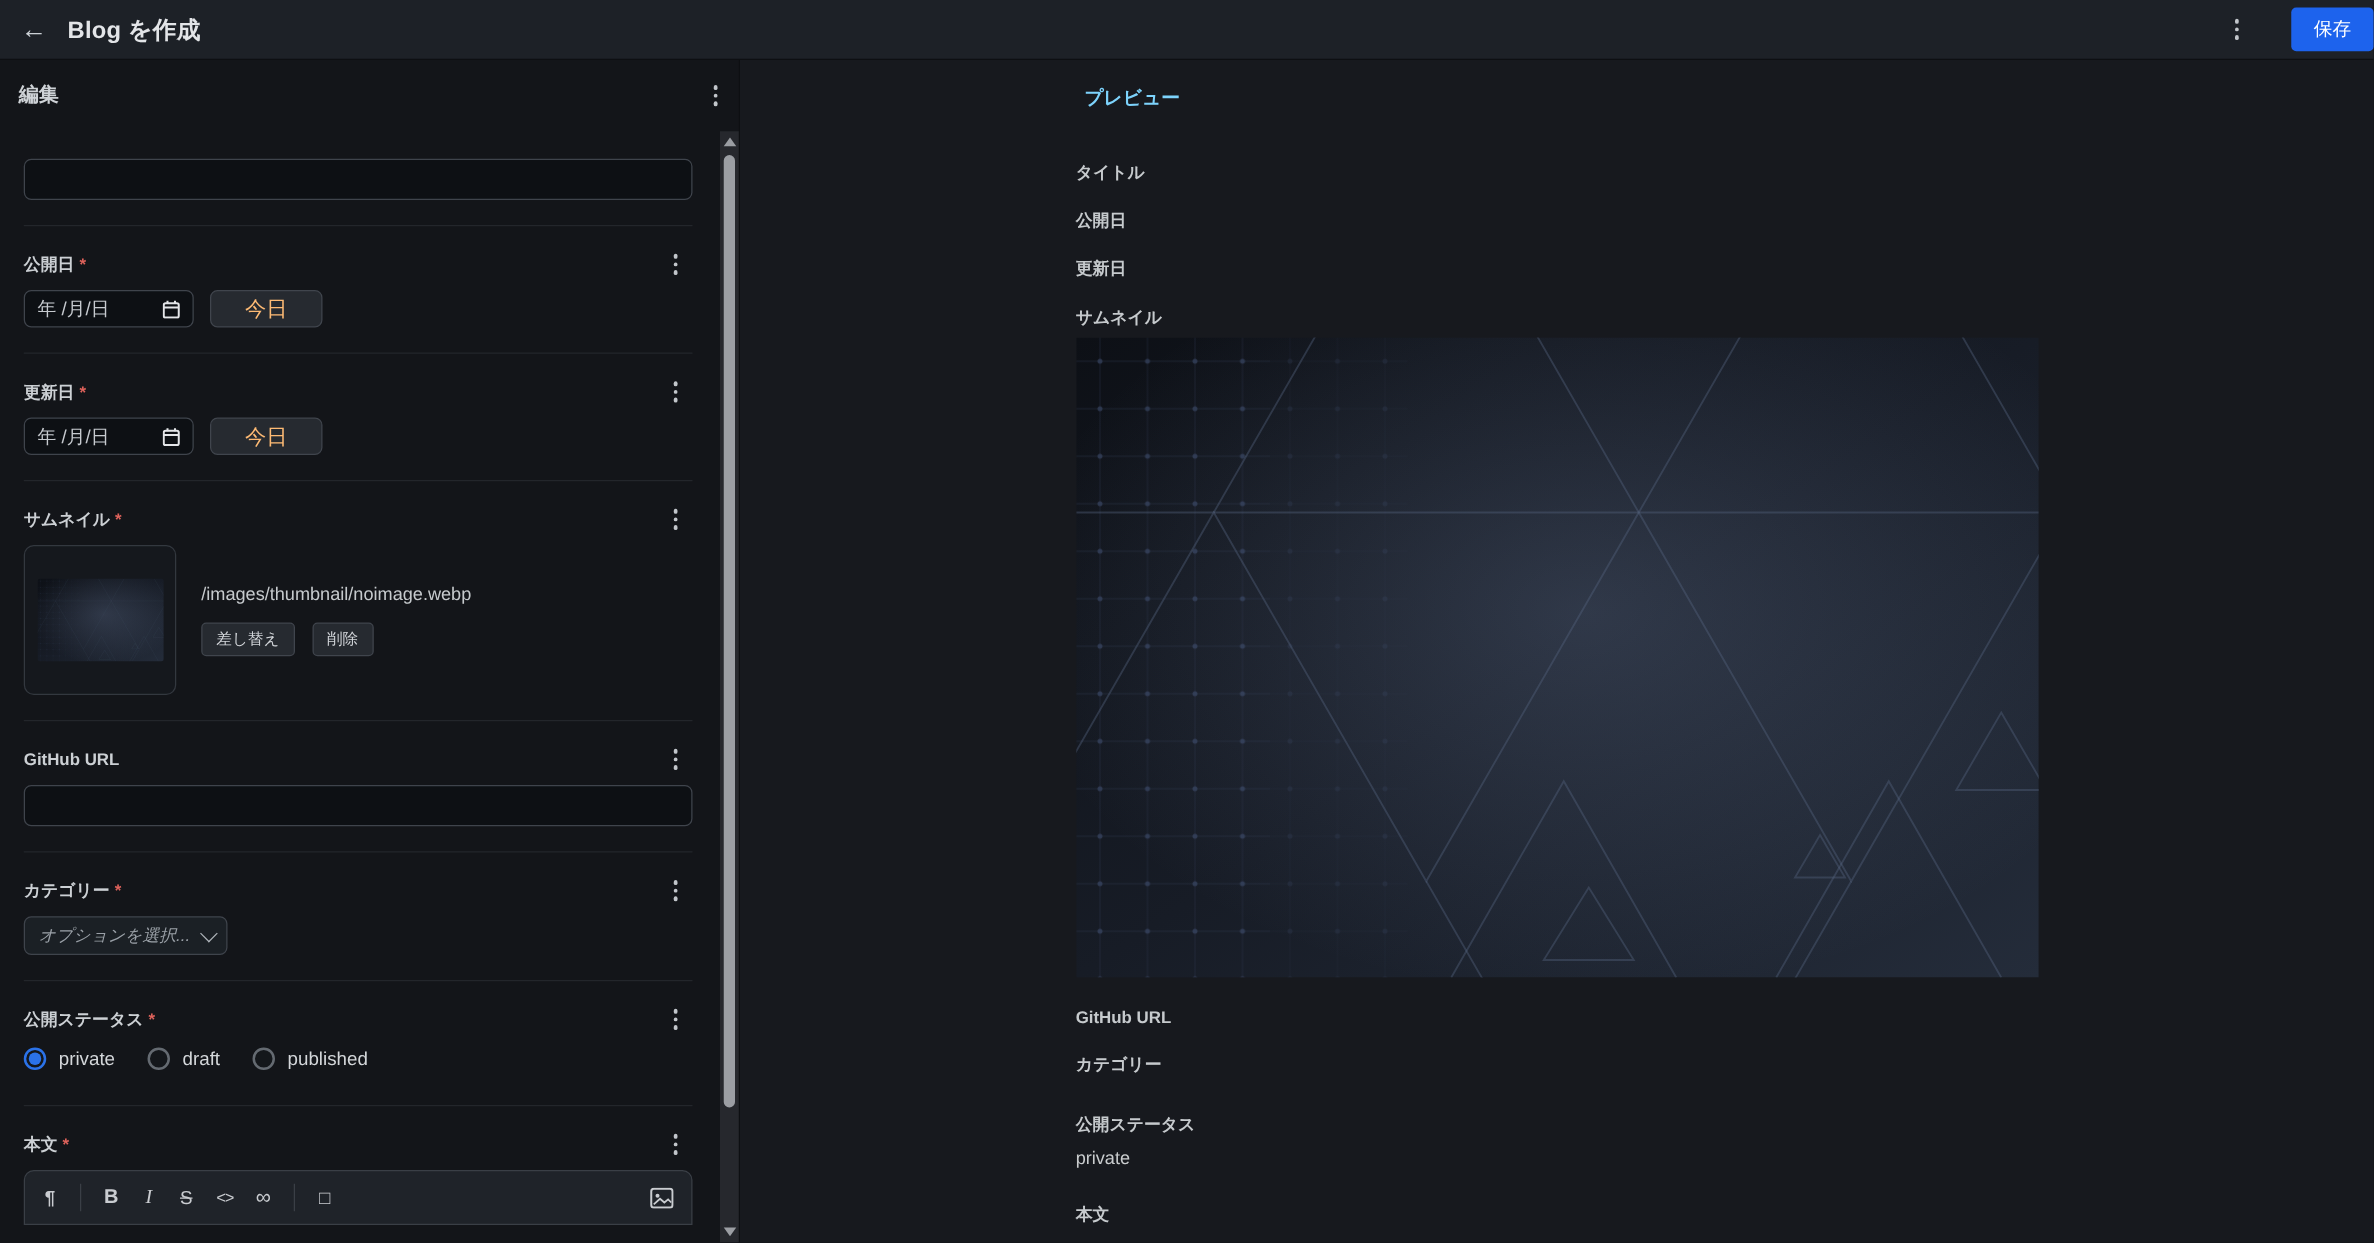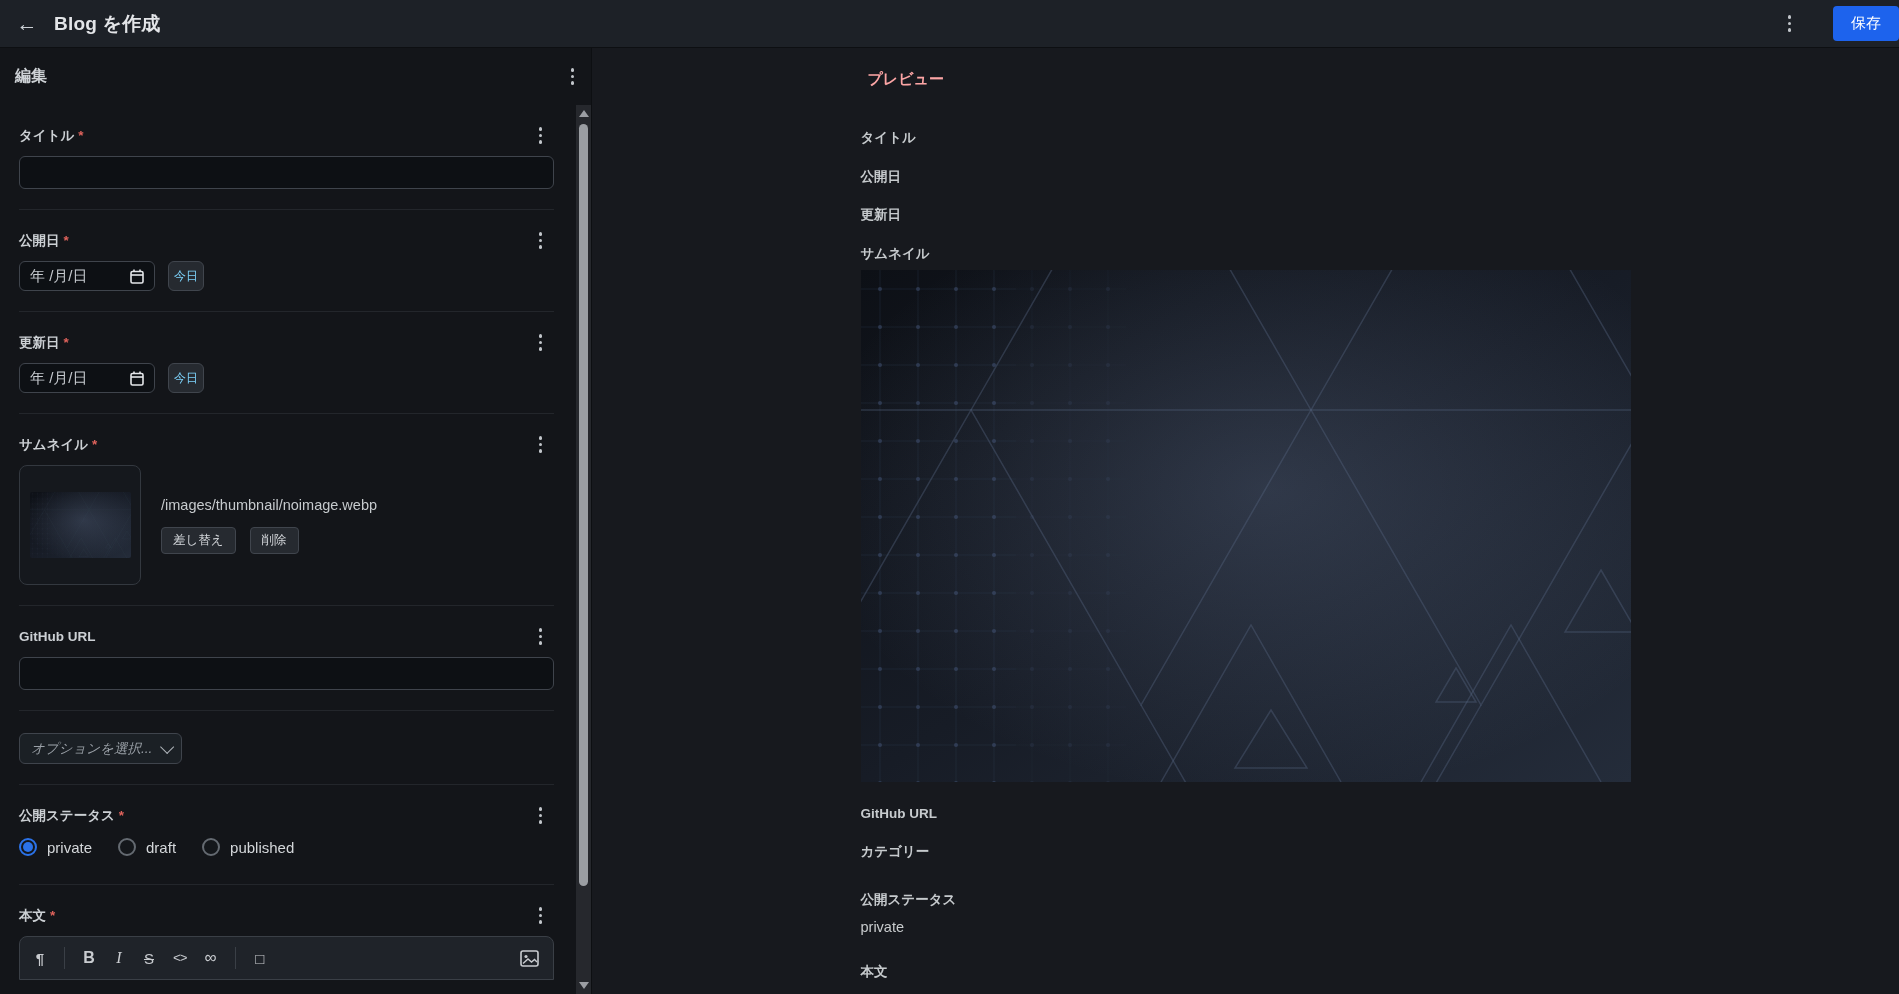--- a/index.html
+++ b/index.html
@@ -45,21 +45,21 @@
     font-family:inherit;
   }
   .date-row { display:flex; gap:13px; align-items:flex-start; }
   .date-input {
     width:136px; height:30px; background:#0d1014; border:1px solid #3f444c; border-radius:6px;
     display:flex; align-items:center; justify-content:space-between; padding:0 10px;
     color:#c6cacf; font-size:15px; cursor:text;
   }
   .today-btn, .mini-btn {
     background:#262a30; border:1px solid #40454d; border-radius:6px;
-    color:#7dd3fc; font-size:12px; height:30px; padding:0 5px; cursor:pointer; font-family:inherit;
+    color:#fdba74; font-size:17px; height:30px; padding:0 27px; cursor:pointer; font-family:inherit;
   }
   .thumb-row { display:flex; align-items:center; }
   .thumb-card {
     width:122px; height:120px; border:1px solid #33383f; border-radius:8px;
     background:#15181d; display:flex; align-items:center; justify-content:center; flex:none;
   }
   .thumb-img { width:101px; height:66px; border-radius:2px; display:block; }
   .thumb-right { margin-left:20px; }
   .thumb-path { font-size:14.5px; color:#c6cacd; }
   .thumb-btns { display:flex; gap:14px; margin-top:14px; }
@@ -93,21 +93,21 @@
   
   .v-scrollbar { position:absolute; top:57px; right:0; bottom:0; width:15px; background:#26282d; }
   .sb-arrow-up { width:0; height:0; margin:5px auto 0; border-left:5px solid transparent;
     border-right:5px solid transparent; border-bottom:7px solid #9b9ea3; }
   .sb-thumb { position:absolute; top:19px; left:3px; width:9px; height:762px; background:#9b9ea3; border-radius:5px; }
   .sb-arrow-down { position:absolute; bottom:5px; left:2.5px; width:0; height:0;
     border-left:5px solid transparent; border-right:5px solid transparent; border-top:7px solid #9b9ea3; }
   
   .preview-panel { flex:1; background:#17191e; border-left:1px solid #0d0f12; overflow:hidden; }
   .pv-inner { width:770px; margin:0 auto; padding-top:22px; }
-  .pv-header { font-size:15px; font-weight:bold; color:#fca5a5; margin-left:7px; line-height:18px; }
+  .pv-header { font-size:15px; font-weight:bold; color:#7dd3fc; margin-left:7px; line-height:18px; }
   .pv-label { font-size:13.5px; font-weight:bold; color:#c6cacd; line-height:17px; }
   .m-title { margin-top:41px; } .m-pub { margin-top:22px; } .m-upd { margin-top:21px; }
   .m-thumb { margin-top:22px; } .m-git { margin-top:23px; } .m-cat { margin-top:21px; }
   .m-status { margin-top:31px; } .m-body { margin-top:27px; }
   .pv-image { width:770px; height:512px; margin-top:8px; display:block; }
   .pv-value { font-size:14.5px; color:#c9ccce; line-height:17px; margin-top:11px; }
 </style>
 </head>
 <body>
 
@@ -168,28 +168,20 @@
       <span class="kebab">
           <i></i>
           <i></i>
           <i></i>
         </span>
     </div>
 
     <div class="edit-scroll">
 
       <div class="section">
-        <div class="label-row">
-          <span class="f-label"><span>タイトル</span><span class="req">*</span></span>
-          <span class="kebab">
-              <i></i>
-              <i></i>
-              <i></i>
-            </span>
-        </div>
         <input class="text-input" type="text" value="" style="">
       </div>
 
       <div class="section">
         <div class="label-row">
           <span class="f-label"><span>公開日</span><span class="req">*</span></span>
           <span class="kebab">
               <i></i>
               <i></i>
               <i></i>
@@ -261,20 +253,28 @@
           <span class="kebab">
               <i></i>
               <i></i>
               <i></i>
             </span>
         </div>
         <input class="text-input" type="text" value="" style="">
       </div>
 
       <div class="section">
+        <div class="label-row">
+          <span class="f-label"><span>カテゴリー</span><span class="req">*</span></span>
+          <span class="kebab">
+              <i></i>
+              <i></i>
+              <i></i>
+            </span>
+        </div>
         <div class="select-box">
           <span class="select-placeholder">オプションを選択...</span>
           <span class="chevron"></span>
         </div>
       </div>
 
       <div class="section">
         <div class="label-row">
           <span class="f-label"><span>公開ステータス</span><span class="req">*</span></span>
           <span class="kebab">

